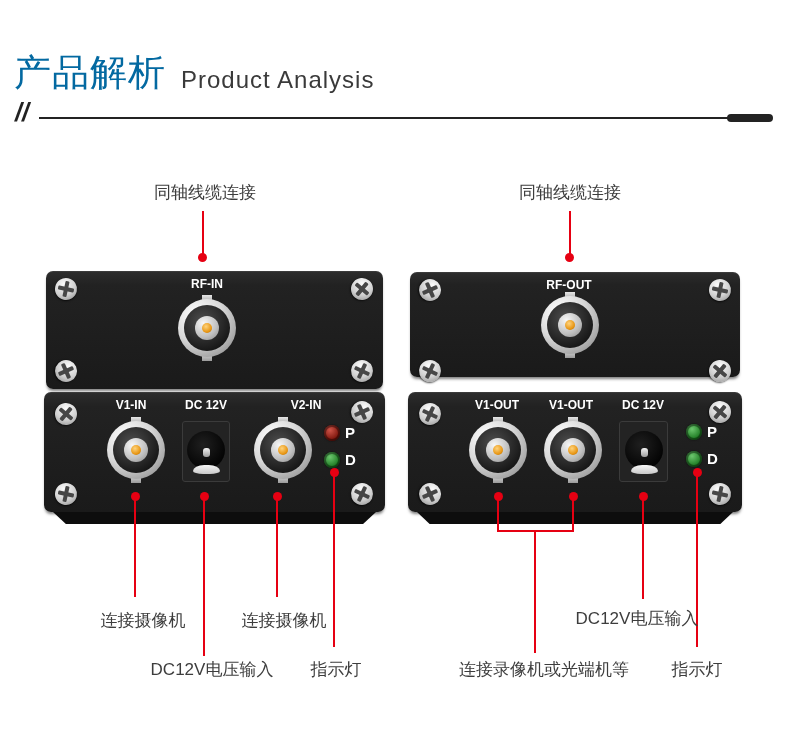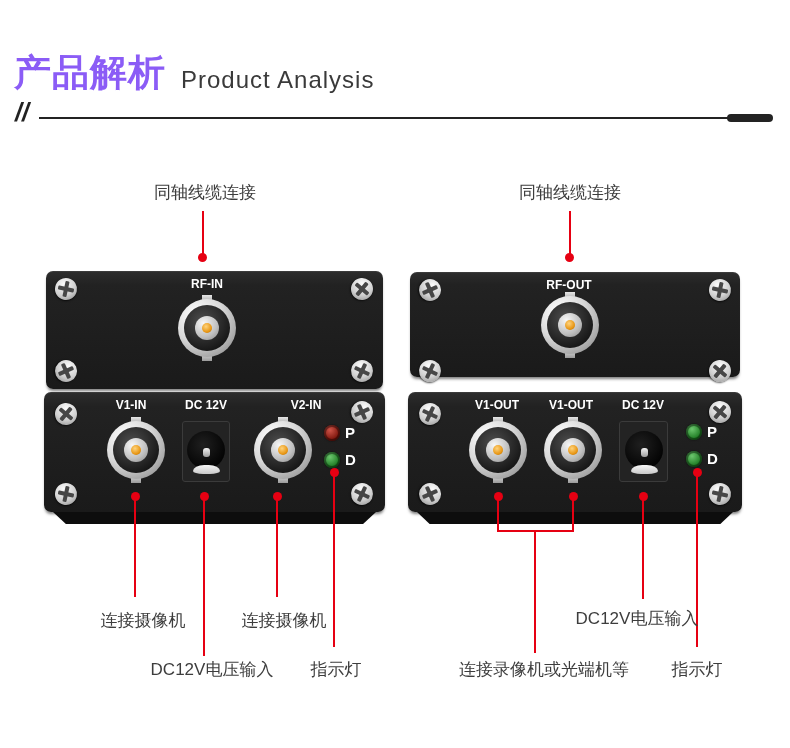--- a/index.html
+++ b/index.html
@@ -1,21 +1,21 @@
 <!DOCTYPE html>
 <html><head>
 <meta charset="utf-8">
 <style>
   html,body{margin:0;padding:0;}
   body{width:790px;height:748px;position:relative;background:#ffffff;
        font-family:"Liberation Sans","DejaVu Sans",sans-serif;overflow:hidden;}
   .abs{position:absolute;}
 
   
-  .title-zh{left:14px;top:48px;font-size:37px;font-weight:700;color:#8b5cf6;letter-spacing:1px;}
+  .title-zh{left:14px;top:48px;font-size:37px;font-weight:400;color:#0369a1;letter-spacing:1px;}
   .title-en{left:181px;top:66px;font-size:24px;font-weight:400;color:#3a3a3a;letter-spacing:1px;}
   .slashes{left:15px;top:98px;font-size:25px;font-style:italic;font-weight:700;color:#222;}
   .hline{left:39px;top:117px;width:690px;height:2px;background:#232323;}
   .hpill{left:727px;top:114px;width:46px;height:8px;border-radius:4px;background:#232323;}
 
   
   .panel{border-radius:7px;
          background:linear-gradient(180deg,#2d2d2d 0%,#222 12%,#1a1a1a 100%);
          box-shadow:inset 0 1px 1px rgba(255,255,255,.08),0 3px 3px -1px rgba(0,0,0,.5);}
   .base{height:12px;background:#0d0d0d;clip-path:polygon(0 0,100% 0,96% 100%,4% 100%);}

